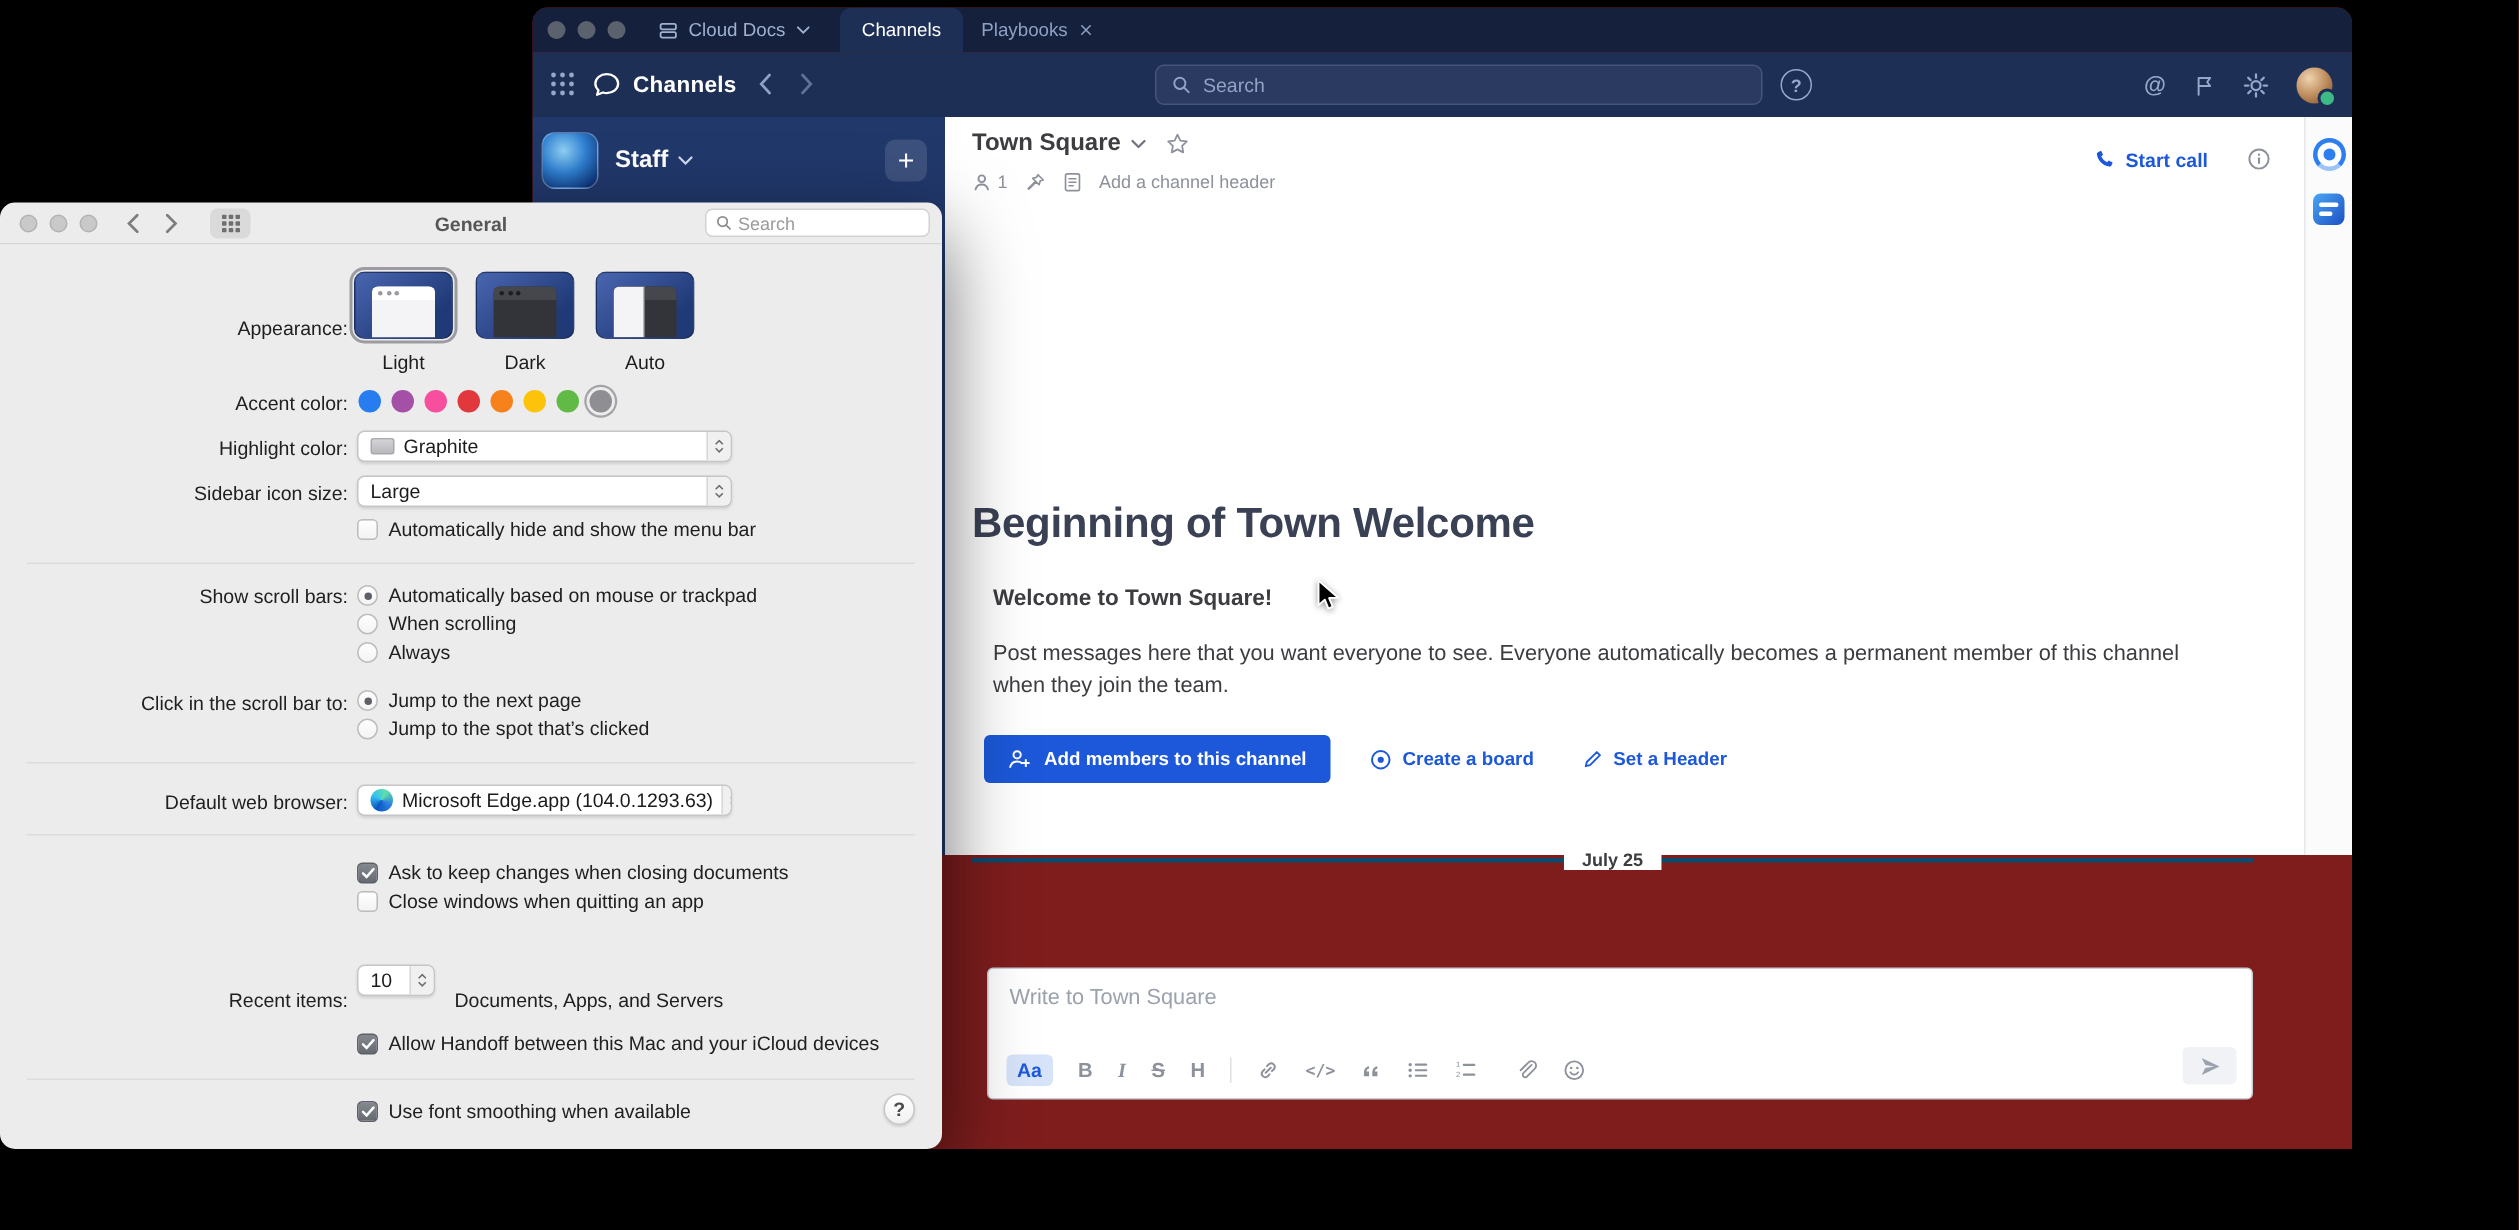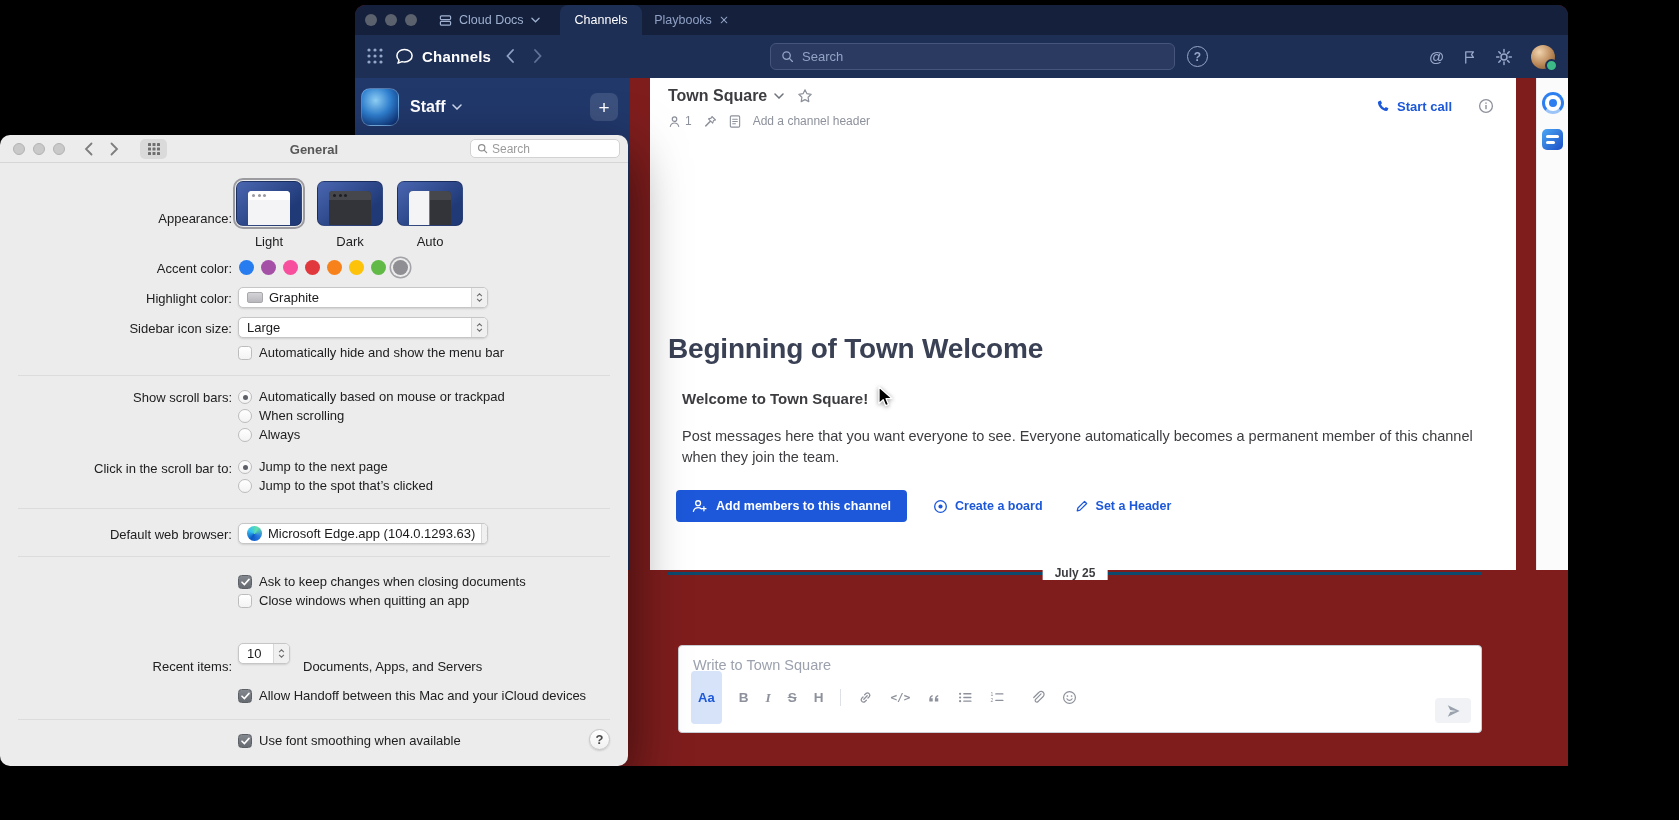--- a/index.html
+++ b/index.html
@@ -23,21 +23,21 @@
   .product b { color:#fff; font-size:15px; letter-spacing:.2px; }
   .mm-search { position:absolute; left:415px; top:8px; width:405px; height:27px; background:#2a3a61; border:1px solid #46557e; border-radius:6px; display:flex; align-items:center; gap:8px; padding:0 10px; color:#93a3c6; }
   .mm-search input { background:transparent; border:none; color:#c9d4ea; font-size:13px; width:100%; font-family:inherit; }
   .mm-search input::placeholder { color:#93a3c6; }
   .help-circle { position:absolute; left:832px; top:11px; width:21px; height:21px; border:1.5px solid #97a7ca; border-radius:50%; display:flex; align-items:center; justify-content:center; font-size:12px; font-weight:700; color:#97a7ca; }
   .hdr-right { position:absolute; right:13px; top:0; height:43px; display:flex; align-items:center; gap:18px; }
   .at-glyph { font-size:15px; font-weight:700; color:#97a7ca; }
   .avatar { width:24px; height:24px; border-radius:50%; background:radial-gradient(circle at 35% 30%, #f0d3ae, #b98757 55%, #6e4a2a); position:relative; }
   .avatar::after { content:""; position:absolute; right:-3px; bottom:-3px; width:9px; height:9px; border-radius:50%; background:#3db887; border:2.5px solid #1e2f55; }
 
-  .mm-body { display:flex; height:492px;gap:20px; }
+  .mm-body { display:flex; height:492px; }
   .mm-sidebar { width:275px; background:#21386b; flex:none; }
   .team-row { display:flex; align-items:center; gap:11px; padding:10px 12px 0 6px; }
   .team-av { width:38px; height:38px; border-radius:9px; flex:none; background:radial-gradient(circle at 38% 32%, #8fd0f5 0%, #2f7fd0 45%, #0c2f72 90%); border:1px solid rgba(255,255,255,.28); }
   .team-name { color:#fff; font-size:16px; font-weight:700; display:flex; align-items:center; gap:6px; }
   .plus-btn { margin-left:auto; width:28px; height:28px; border-radius:7px; background:rgba(255,255,255,.13); color:#fff; font-size:19px; line-height:1; display:flex; align-items:center; justify-content:center; }
 
   .mm-main { position:relative; flex:1; background:#fff; }
   .ch-row1 { position:absolute; left:18px; top:9px; display:flex; align-items:center; gap:7px; color:#3d3c40; }
   .ch-name { font-size:16px; font-weight:700; }
   .ch-row2 { position:absolute; left:18px; top:36px; display:flex; align-items:center; gap:12px; font-size:12px; color:#8d919b; }
@@ -55,21 +55,21 @@
   .date-chip { position:absolute; left:50%; top:-9px; transform:translateX(-50%); background:#fff; padding:0 12px; font-size:12px; font-weight:700; color:#3d3c40; }
 
   .msg { position:absolute; left:40px; top:512px; display:flex; gap:12px; }
   .msg-name { font-size:14px; font-weight:700; color:#3d3c40; }
   .msg-time { font-size:12px; color:#8d919b; margin-left:8px; }
   .msg-text { font-size:14px; color:#6e7380; margin-top:4px; }
 
   .composer { position:absolute; left:28px; right:34px; top:567px; height:88px; border:1px solid #c9cdd4; border-radius:4px; background:#fff; }
   .composer-ph { position:absolute; left:14px; top:11px; font-size:14.5px; color:#9ba1ad; }
   .fmt-bar { position:absolute; left:12px; bottom:8px; display:flex; align-items:center; gap:17px; color:#8d919b; }
-  .aa-chip { background:#d6e3f8; color:#1c58d9; font-weight:700; font-size:13px; padding:19px 7px; border-radius:4px; }
+  .aa-chip { background:#d6e3f8; color:#1c58d9; font-weight:700; font-size:13px; padding:3px 7px; border-radius:4px; }
   .fmt { font-size:13.5px; font-weight:700; color:#8d919b; }
   .fmt.it { font-style:italic; font-weight:600; font-family:"Liberation Serif", serif; }
   .fmt.st { text-decoration:line-through; }
   .fmt.code { font-family:"DejaVu Sans Mono", monospace; font-size:11px; }
   .vdiv { width:1px; height:17px; background:#dde0e5; }
   .send-btn { position:absolute; right:10px; bottom:9px; width:36px; height:25px; border-radius:4px; background:#f1f2f5; display:flex; align-items:center; justify-content:center; color:#9aa2ae; }
 
   .mm-rail { width:32px; flex:none; background:#fbfbfc; border-left:1px solid #e6e8ec; display:flex; flex-direction:column; align-items:center; padding-top:14px; gap:15px; }
   .rail-pb { width:22px; height:22px; border-radius:50%; border:3px solid #2d7ff0; border-bottom-color:#9cc4f7; position:relative; background:#fff; }
   .rail-pb::after { content:""; position:absolute; left:4px; top:4px; width:8px; height:8px; border-radius:50%; background:#2d7ff0; }

